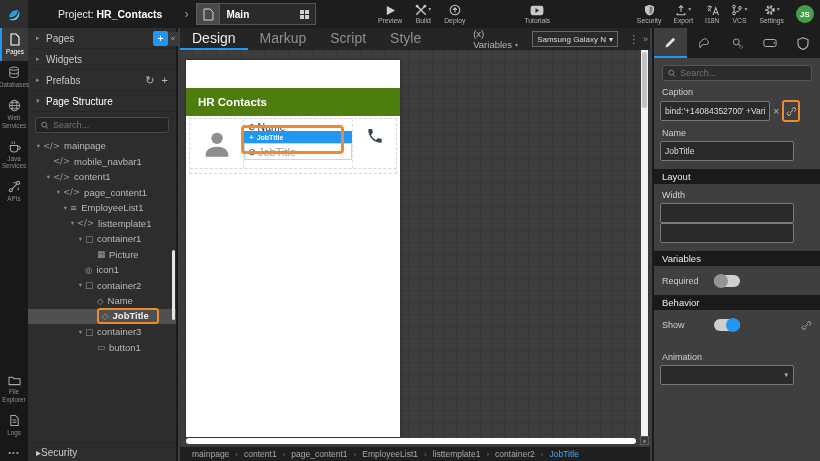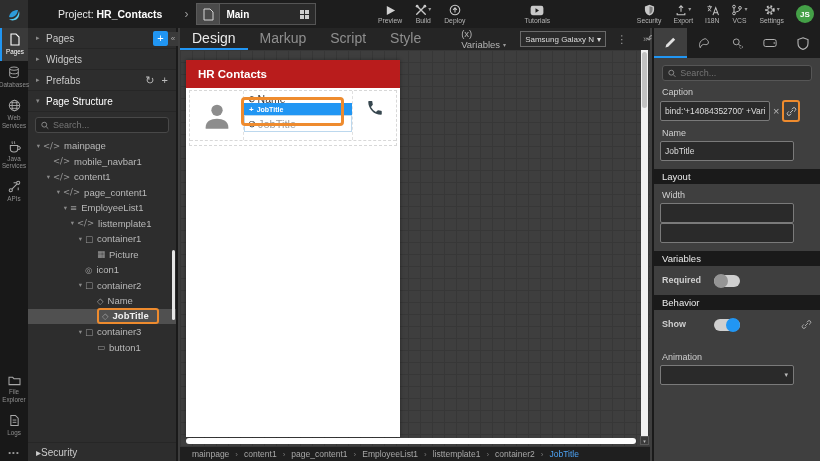--- a/index.html
+++ b/index.html
@@ -58,34 +58,34 @@
   .orange-wrap { display:flex; align-items:center; border:2px solid #ee8b2e; border-radius:3px; padding:0 8px 1px 3px; }
   .lvl0{padding-left:6px}.lvl1{padding-left:16px}.lvl2{padding-left:26px}.lvl3{padding-left:33px}.lvl4{padding-left:40px}.lvl5{padding-left:48px}.lvl6{padding-left:60px}
   .lp-scroll { position:absolute; right:1px; top:222px; width:3px; height:70px; background:#e6e6e6; border-radius:2px; }
   .lp-vars { position:absolute; left:0; bottom:0; width:100%; height:19px; border-top:1px solid #262626; background:#2d2d2d; display:flex; align-items:center; padding:0 8px; }
 
   
   .center { position:absolute; left:180px; top:28px; width:470px; height:433px; }
   .ctoolbar { position:relative; height:22px; background:#252525; display:flex; align-items:center; }
   .ctab { padding:0 12px; font-size:14px; color:#8f8f8f; height:22px; line-height:21px; cursor:pointer; }
   .ctab.active { color:#eaeaea; border-bottom:2px solid #2196f3; }
-  .vars-dd { margin-left:28px; color:#b5b5b5; font-size:9.5px; display:flex; align-items:flex-end; gap:3px; cursor:pointer; }
+  .vars-dd { margin-left:40px; color:#b5b5b5; font-size:9.5px; display:flex; align-items:flex-end; gap:3px; cursor:pointer; }
   .device-dd { margin-left:14px; width:86px; height:16px; border:1px solid #6a6a6a; background:#2a2a2a; color:#ddd; font-size:8px; display:flex; align-items:center; padding:0 4px; gap:3px; cursor:pointer; }
   .device-dd .dv { flex:1; white-space:nowrap; overflow:hidden; }
   .kebab { margin-left:10px; color:#9a9a9a; font-size:11px; cursor:pointer; }
   .tool-sep { width:1px; height:14px; background:#4a4a4a; margin:0 8px; }
   .hist-ic { color:#9a9a9a; font-size:12px; cursor:pointer; margin:0 3px; }
   .pexp { position:absolute; right:2px; color:#9a9a9a; font-size:9px; cursor:pointer; }
 
   .canvas { position:relative; width:470px; height:397px; overflow:hidden;
     background-color:#3e3e3e;
     background-image:linear-gradient(#373737 1px, transparent 1px), linear-gradient(90deg,#373737 1px, transparent 1px);
     background-size:12px 12px; }
   .phone { position:absolute; left:6px; top:10px; width:214px; height:377px; background:#fff; box-shadow:0 0 4px rgba(0,0,0,.4); }
-  .phone-hdr { height:28px; background:#b91c1c; color:#fff; font-size:11.5px; font-weight:bold; display:flex; align-items:center; padding:0 12px; }
+  .phone-hdr { height:28px; background:#4d7c0f; color:#fff; font-size:11.5px; font-weight:bold; display:flex; align-items:center; padding:0 12px;margin-top:28px; }
   .list-widget { margin:2px 3px; border:1px dashed #d8d8d8; }
   .list-row { display:flex; height:50px; border-bottom:1px dashed #d8d8d8; }
   .cell-avatar { width:54px; border-right:1px dashed #e0e0e0; display:flex; align-items:center; justify-content:center; }
   .cell-mid { flex:1; position:relative; padding-top:2px; }
   .name-line { font-size:10.5px; color:#333; padding-left:4px; display:flex; align-items:center; gap:2px; }
   .name-line .lblic { font-size:9px; color:#222; }
   .sel-bar { height:12px; background:#2196f3; color:#fff; font-size:7px; font-weight:bold; display:flex; align-items:center; gap:3px; padding-left:5px; margin-top:-2px; }
   .sel-bar .mv { font-size:8px; font-weight:bold; }
   .jt-line { height:17px; border:1px solid #bcd8ee; display:flex; align-items:center; gap:2px; padding-left:3px; font-size:11px; color:#9e9e9e; }
   .jt-line .lblic { font-size:9.5px; color:#333; }
@@ -113,21 +113,21 @@
   .rp-search { margin:7px 8px 6px; height:16px; background:#2c2c2c; border:1px solid #565656; border-radius:3px; display:flex; align-items:center; padding:0 5px; gap:4px; }
   .rp-search input { background:transparent; border:none; outline:none; color:#aaa; font-size:9px; width:100%; font-family:inherit; }
   .rp-lbl { font-size:9px; color:#cfcfcf; margin:6px 0 3px 8px; }
   .rp-input { height:20px; background:#2a2a2a; border:1px solid #7a7a7a; border-radius:2px; color:#ddd; font-size:8.5px; padding:0 4px; font-family:inherit; outline:none; }
   .cap-row { display:flex; align-items:center; margin:0 6px; gap:3px; }
   .cap-row input { width:110px; }
   .clear-x { color:#b5b5b5; font-size:11px; cursor:pointer; }
   .bind-btn { width:18px; height:22px; border:2px solid #ee8b2e; border-radius:3px; display:flex; align-items:center; justify-content:center; cursor:pointer; }
   .wide-input { display:block; width:134px; margin:0 6px; }
   .rp-section { height:15px; background:#1a1a1a; color:#ececec; font-size:9.5px; display:flex; align-items:center; padding:0 8px; margin-top:8px; }
-  .tog-row { display:flex; margin:9px 8px 0;font-weight:bold; }
+  .tog-row { display:flex; align-items:center; margin:9px 8px 0; }
   .tog-row .tl { font-size:9px; color:#cfcfcf; width:52px; }
   .toggle { width:26px; height:12px; border-radius:7px; background:#cfcfcf; position:relative; cursor:pointer; }
   .toggle .knob { position:absolute; top:-1px; width:14px; height:14px; border-radius:50%; }
   .toggle.off .knob { left:0; background:#949494; }
   .toggle.on .knob { right:0; background:#2196f3; }
   .tog-link { margin-left:auto; cursor:pointer; }
   .rp-select { height:20px; background:#2a2a2a; border:1px solid #7a7a7a; border-radius:2px; margin:0 6px; width:134px; display:flex; align-items:center; justify-content:flex-end; padding:0 5px; color:#bbb; font-size:7px; cursor:pointer; }
 </style>
 </head>
 <body>

